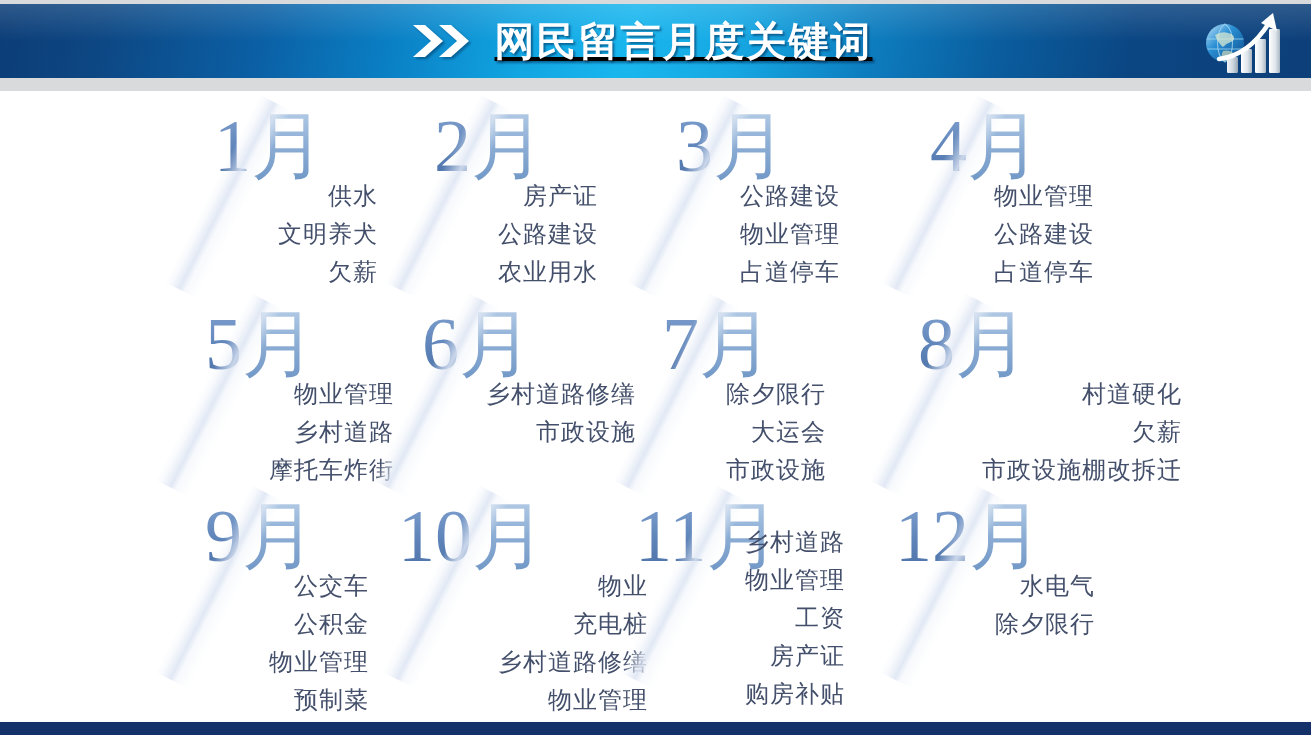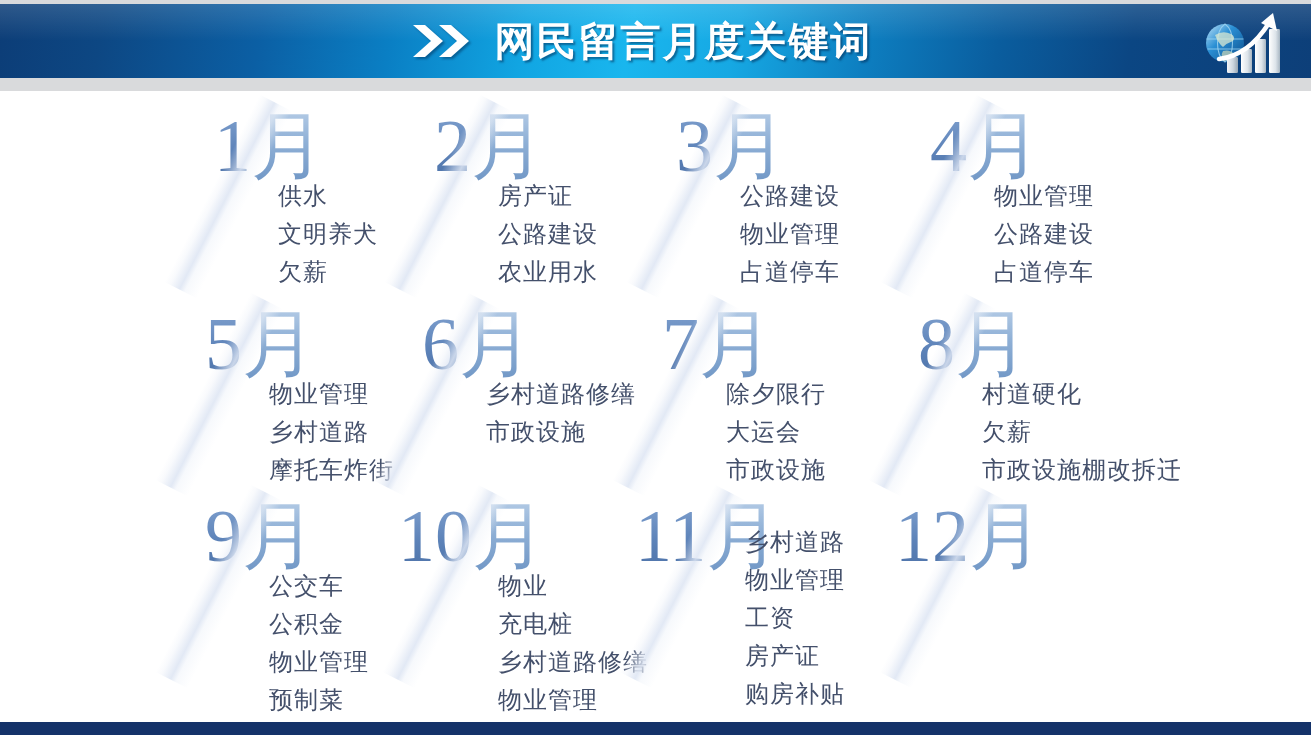--- a/index.html
+++ b/index.html
@@ -34,21 +34,21 @@
        #0d3f79 100%);
     overflow:hidden;
   }
   #header-sheen{
     position:absolute;left:0;top:0;width:100%;height:50%;
     background:linear-gradient(180deg,rgba(255,255,255,.14),rgba(255,255,255,0));
     pointer-events:none;
   }
   #header-inner{
     position:absolute;left:0;top:0;width:1311px;height:74px;
-    display:flex;align-items:center;justify-content:center;
+    display:flex;align-items:center;justify-content:center;text-decoration:underline;
   }
   #title-group{
     display:flex;align-items:center;gap:22px;
     transform:translateX(-14px);
   }
   #chevron-icon{
     display:block;width:62px;height:36px;
     filter:drop-shadow(2px 2px 1px rgba(0,40,80,.45));
   }
   #header-title{
@@ -120,20 +120,21 @@
         rgba(221,229,243,.85) 46%,
         rgba(240,244,250,.55) 62%,
         rgba(255,255,255,0) 100%);
     pointer-events:none;
   }
   .swoosh.wide{left:78px;}
   .keywords{
     position:relative;
     margin-top:-18px;
     padding-left:64px;
+    text-align:right;
   }
   .keyword{
     font-family:"Liberation Serif","DejaVu Serif",serif;
     font-size:24px;
     line-height:38px;
     color:#44506b;
     white-space:nowrap;
     letter-spacing:1px;
   }
 
@@ -333,16 +334,20 @@
       <div class="keyword">房产证</div>
       <div class="keyword">购房补贴</div>
     </div>
   </div>
 
   <div class="month-card" style="left:895px;top:408px;">
     <div class="month-head">
       <span class="month-num">12</span><span class="month-ch">月</span>
       <span class="swoosh wide"></span>
     </div>
+    <div class="keywords" style="padding-left:100px;">
+      <div class="keyword">水电气</div>
+      <div class="keyword">除夕限行</div>
+    </div>
   </div>
 </div>
 
 <div id="bottom-bar"></div>
 
 </body></html>

